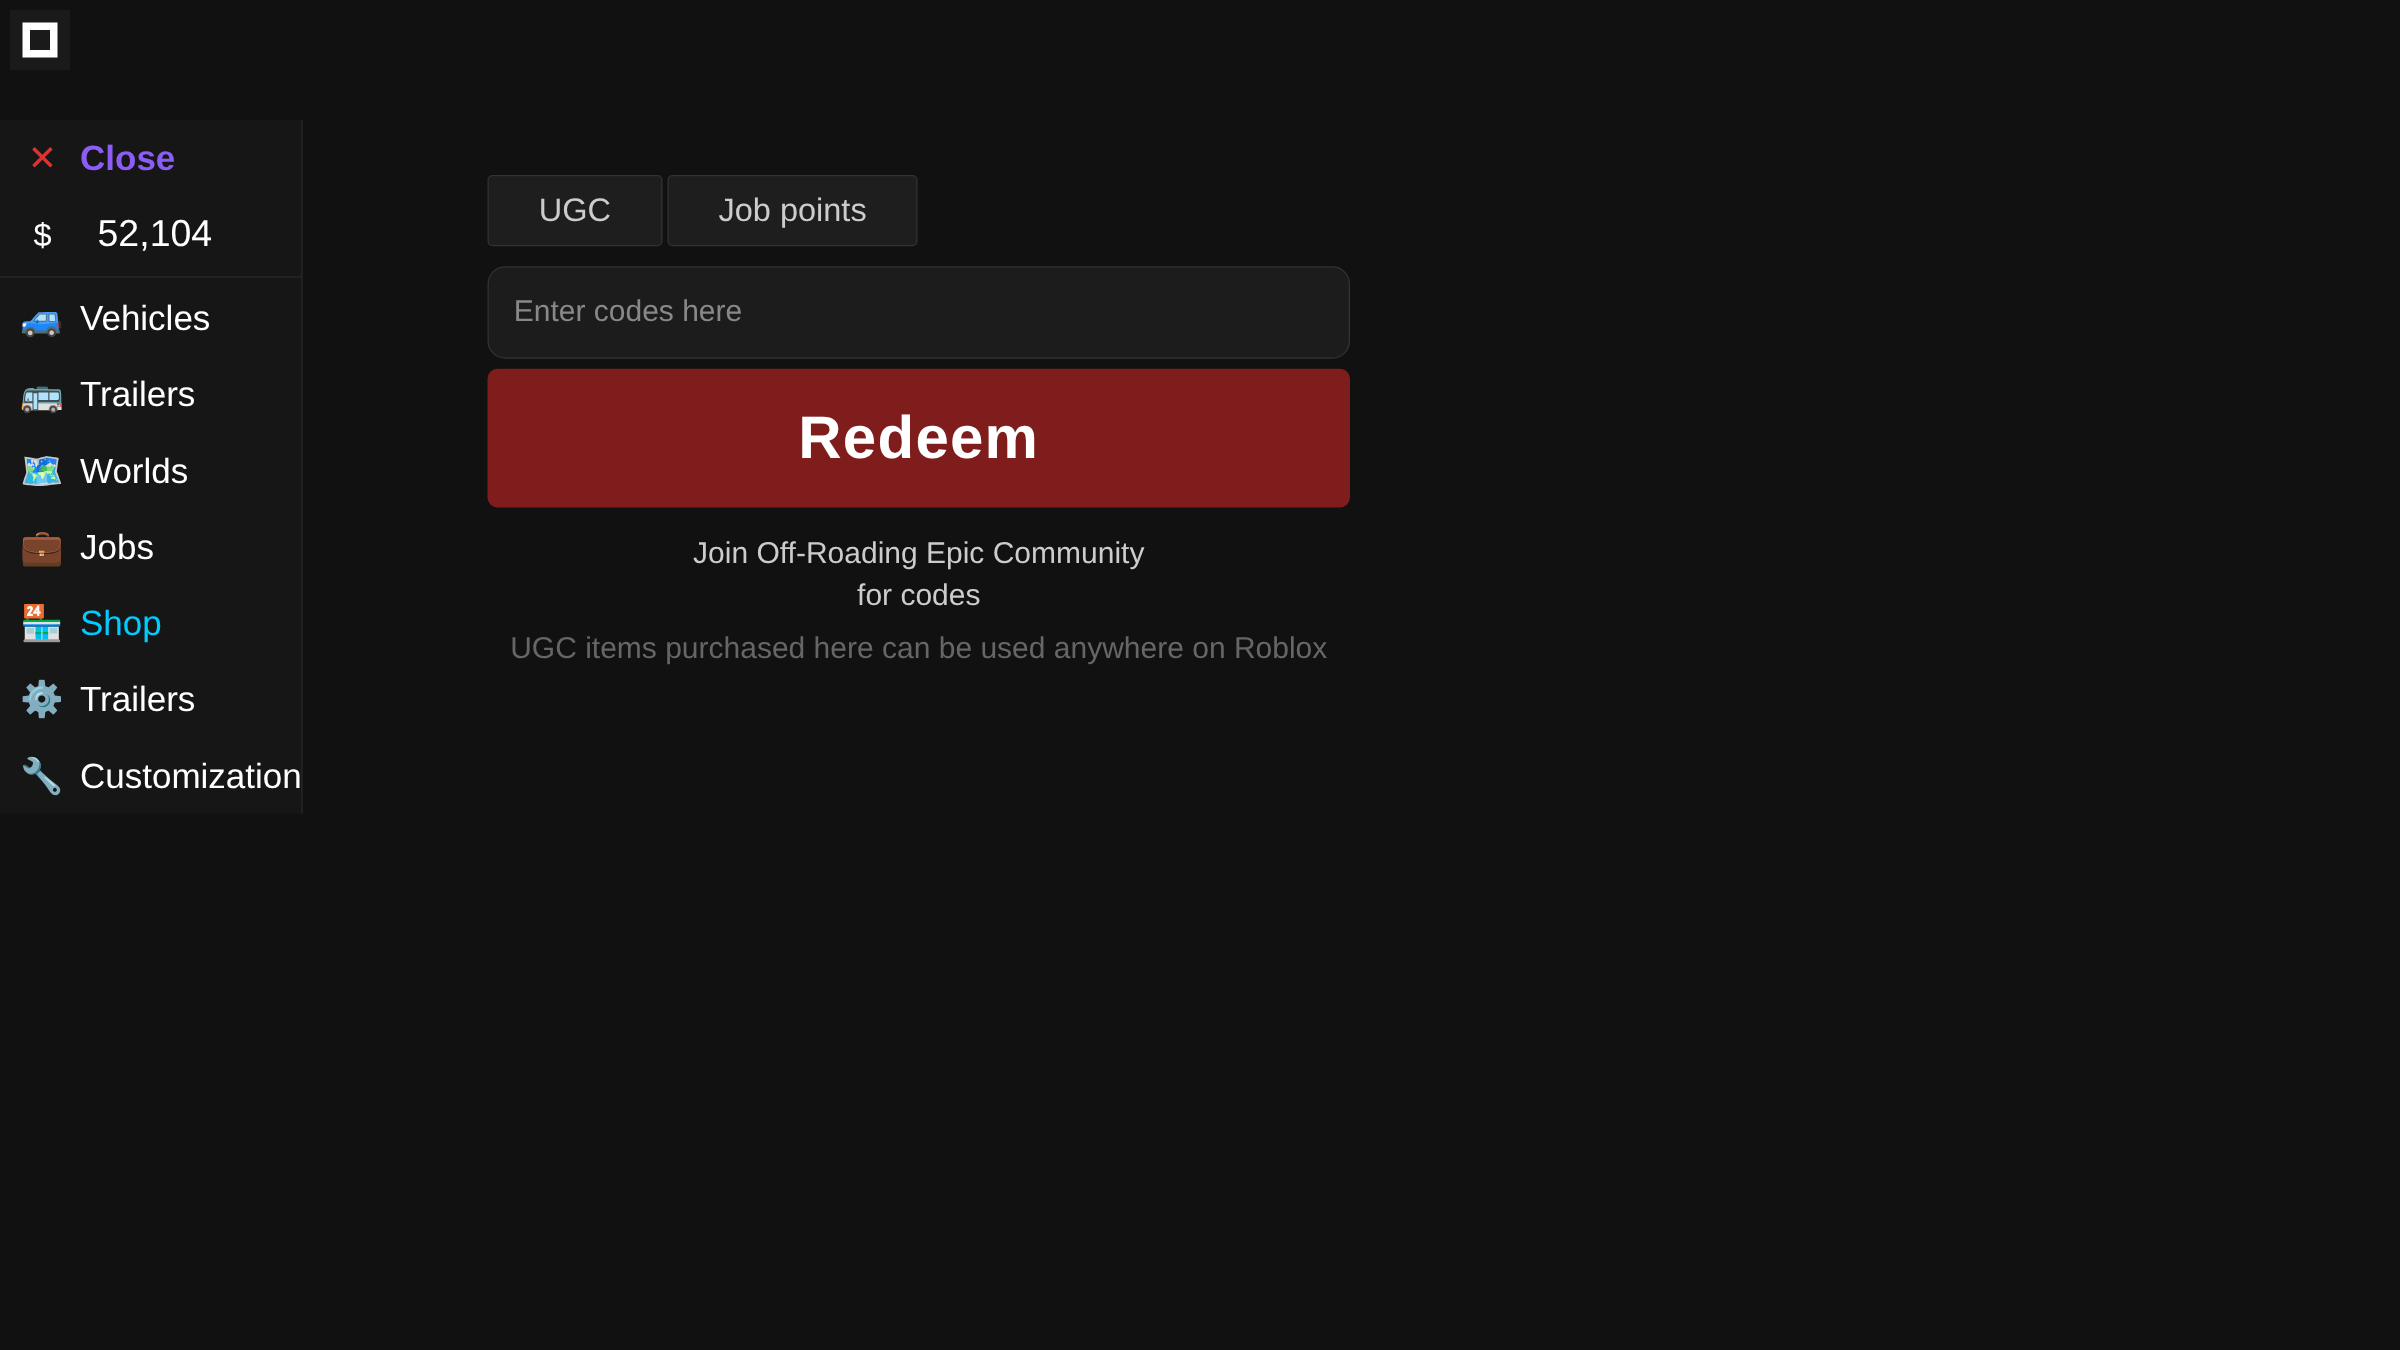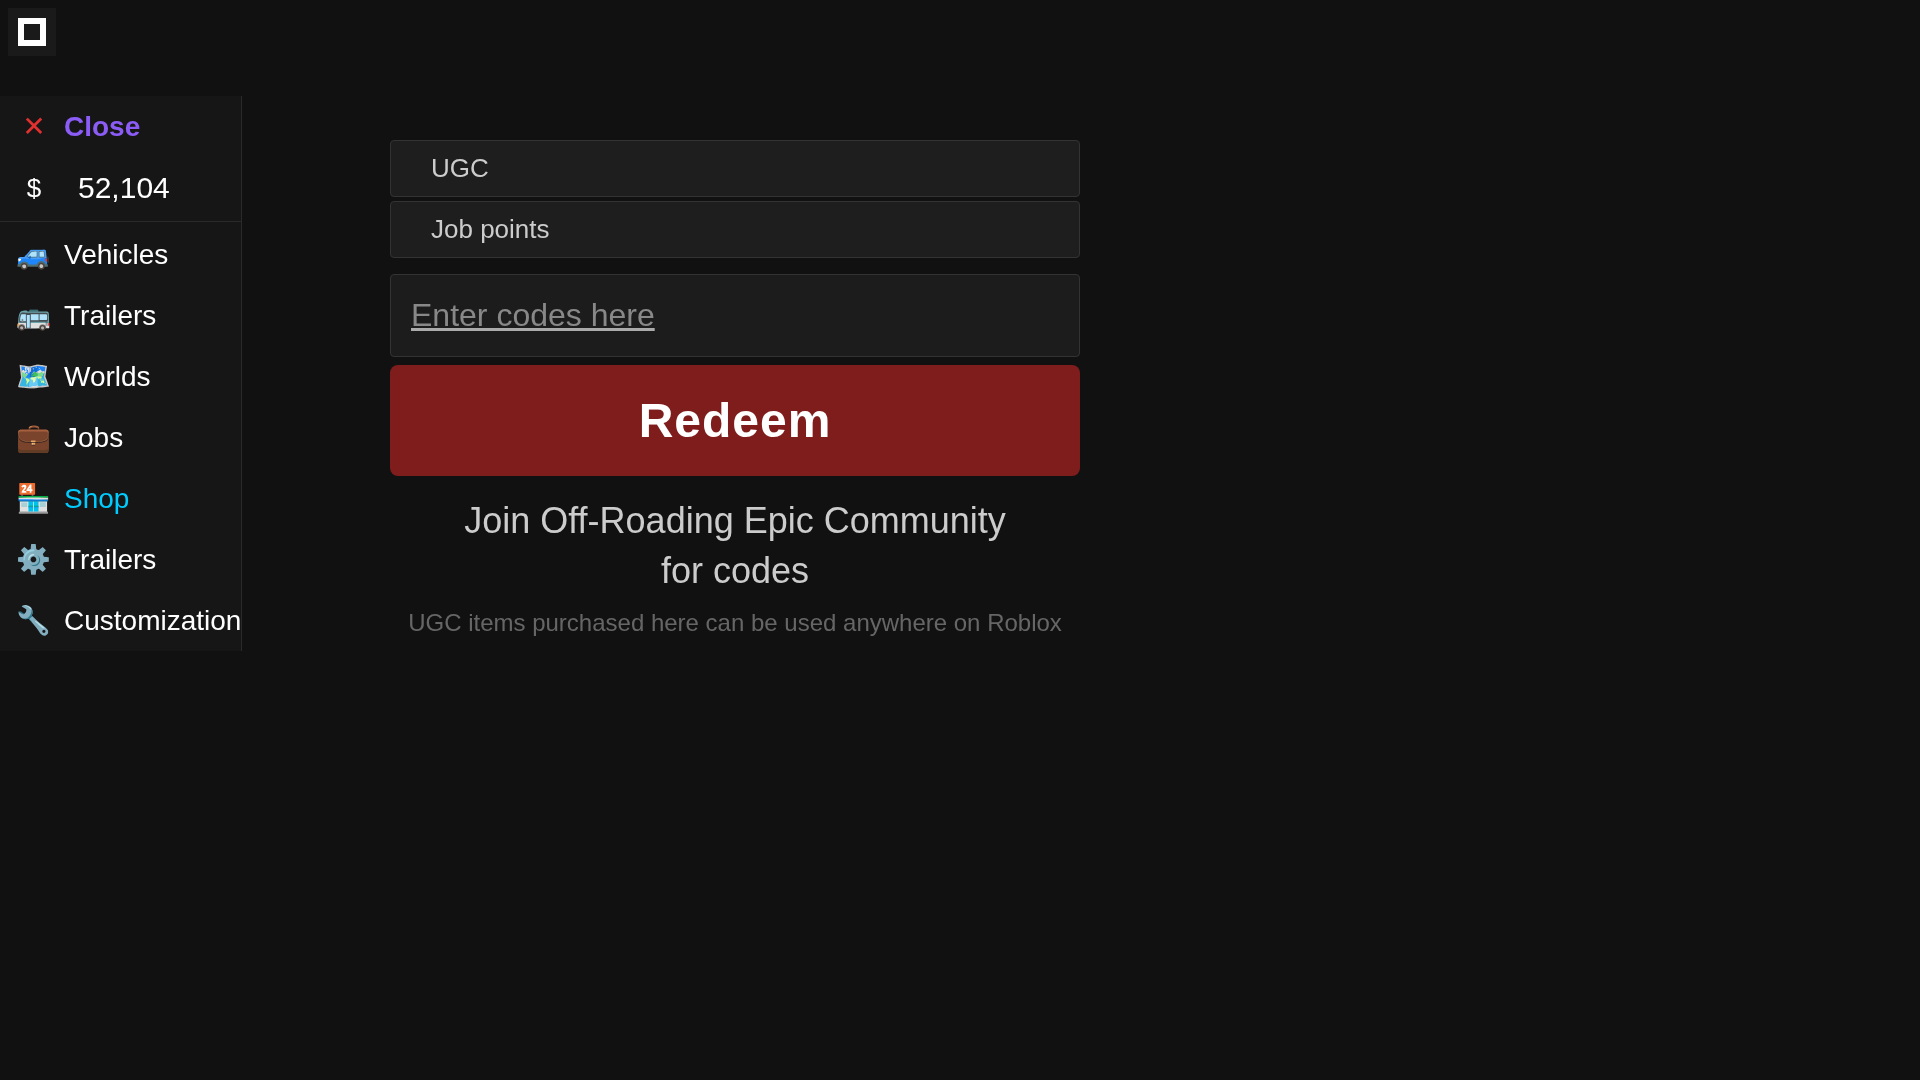--- a/index.html
+++ b/index.html
@@ -64,21 +64,20 @@
     .main-content {
       position: absolute;
       top: 140px;
       left: 390px;
       width: 690px;
     }
 
     
     .tabs {
       display: flex;
-      flex-direction: column;
       gap: 4px;
       margin-bottom: 16px;
     }
 
     .tab {
       padding: 12px 40px;
       font-size: 26px;
       color: #cccccc;
       background: #1e1e1e;
       border: 1px solid #333;
@@ -90,28 +89,27 @@
       background: #29ccff;
       color: #000000;
       font-weight: bold;
       border-color: #29ccff;
     }
 
     
     .code-input {
       width: 100%;
       padding: 22px 20px;
-      font-size: 32px;
+      font-size: 24px;
       color: #aaaaaa;
       background: #1c1c1c;
       border: 1px solid #333;
-      border-radius: 4px;
+      border-radius: 14px;
       outline: none;
       margin-bottom: 8px;
-      text-decoration: underline;
     }
 
     .code-input::placeholder {
       color: #888888;
     }
 
     
     .redeem-btn {
       width: 100%;
       padding: 28px;
@@ -122,21 +120,21 @@
       border: none;
       border-radius: 8px;
       cursor: pointer;
       margin-bottom: 20px;
       letter-spacing: 1px;
     }
 
     
     .community-text {
       text-align: center;
-      font-size: 36px;
+      font-size: 24px;
       color: #cccccc;
       line-height: 1.4;
       margin-bottom: 12px;
     }
 
     
     .disclaimer-text {
       text-align: center;
       font-size: 24px;
       color: #666666;

